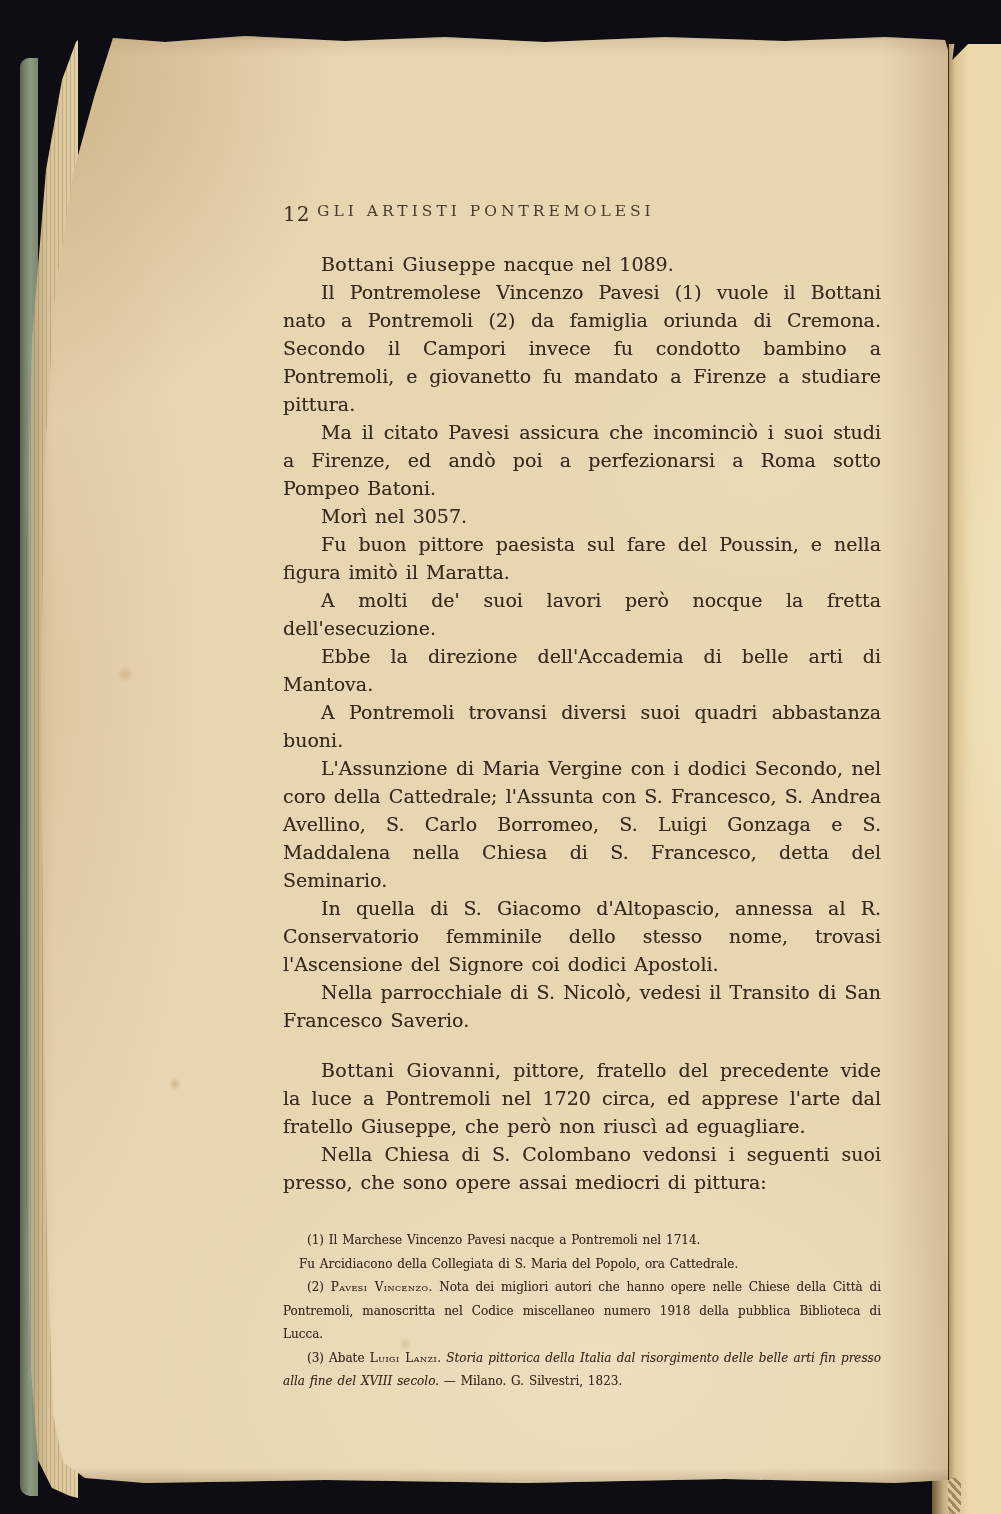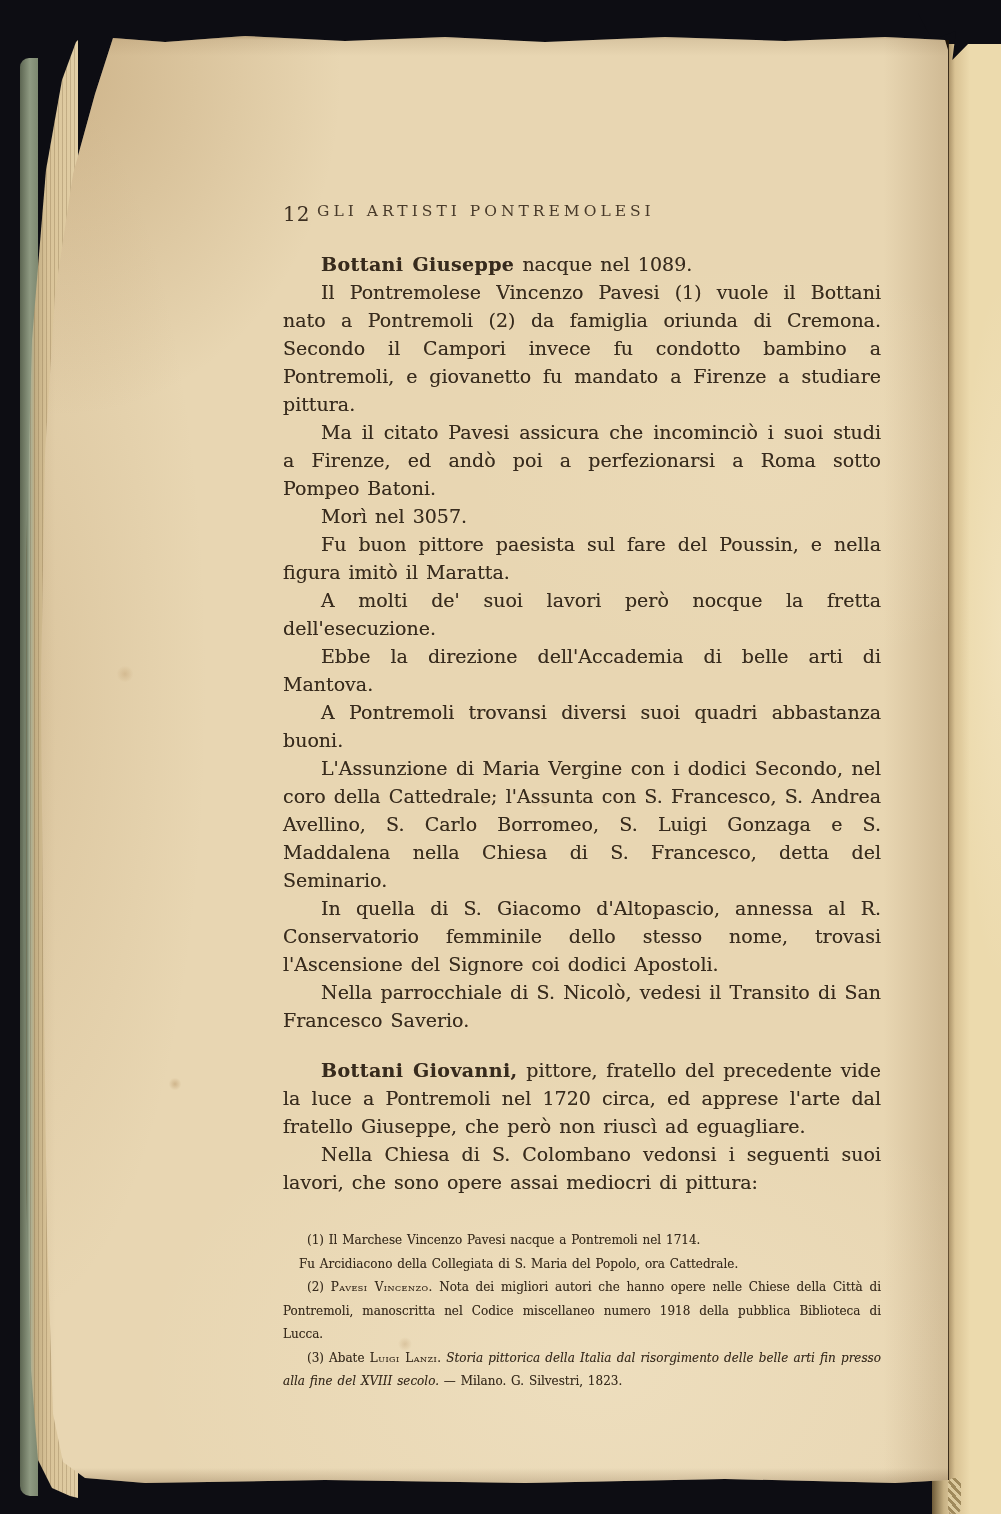--- a/index.html
+++ b/index.html
@@ -101,21 +101,21 @@
     display: block; padding-left: 34px;
     font-size: 15.5px; letter-spacing: 4px; color: #483a2a;
   }
   .bodytext p {
     margin: 0; text-align: justify;
     font-size: 19px; line-height: 28px;
     text-indent: 38px; word-spacing: 2px;
     text-shadow: 0 0 0.5px rgba(55,40,25,0.45);
   }
   .bodytext p.sect { margin-top: 22px; }
-  .lead { font-weight: bold; letter-spacing: 0.4px; }
+  .lead { font-weight: normal; letter-spacing: 0.4px; }
 
   .footnotes { margin-top: 33px; }
   .footnotes p {
     margin: 0; text-align: justify;
     font-size: 12px; line-height: 23.5px;
     text-indent: 24px; word-spacing: 1px;
     text-shadow: 0 0 0.4px rgba(55,40,25,0.4);
   }
   .footnotes p.cont { text-indent: 16px; }
   .sc { font-variant: small-caps; letter-spacing: 0.5px; }
@@ -149,21 +149,21 @@
         <p><span>Ma il citato Pavesi assicura che incominciò i suoi studi a Firenze, ed andò poi a perfezionarsi a Roma sotto Pompeo Batoni.</span></p>
         <p><span>Morì nel 3057.</span></p>
         <p><span>Fu buon pittore paesista sul fare del Poussin, e nella figura imitò il Maratta.</span></p>
         <p><span>A molti de' suoi lavori però nocque la fretta dell'esecuzione.</span></p>
         <p><span>Ebbe la direzione dell'Accademia di belle arti di Mantova.</span></p>
         <p><span>A Pontremoli trovansi diversi suoi quadri abbastanza buoni.</span></p>
         <p><span>L'Assunzione di Maria Vergine con i dodici Secondo, nel coro della Cattedrale; l'Assunta con S. Francesco, S. Andrea Avellino, S. Carlo Borromeo, S. Luigi Gonzaga e S. Maddalena nella Chiesa di S. Francesco, detta del Seminario.</span></p>
         <p><span>In quella di S. Giacomo d'Altopascio, annessa al R. Conservatorio femminile dello stesso nome, trovasi l'Ascensione del Signore coi dodici Apostoli.</span></p>
         <p><span>Nella parrocchiale di S. Nicolò, vedesi il Transito di San Francesco Saverio.</span></p>
         <p class="sect"><span class="lead">Bottani Giovanni,</span><span> pittore, fratello del precedente vide la luce a Pontremoli nel 1720 circa, ed apprese l'arte dal fratello Giuseppe, che però non riuscì ad eguagliare.</span></p>
-        <p><span>Nella Chiesa di S. Colombano vedonsi i seguenti suoi lavori, che sono opere assai mediocri di pittura:</span></p>
+        <p><span>Nella Chiesa di S. Colombano vedonsi i seguenti suoi presso, che sono opere assai mediocri di pittura:</span></p>
       </div>
 
       <div class="footnotes">
         <p><span>(1) Il Marchese Vincenzo Pavesi nacque a Pontremoli nel 1714.</span></p>
         <p class="cont"><span>Fu Arcidiacono della Collegiata di S. Maria del Popolo, ora Cattedrale.</span></p>
         <p><span>(2) </span><span class="sc">Pavesi Vincenzo</span><span>. Nota dei migliori autori che hanno opere nelle Chiese della Città di Pontremoli, manoscritta nel Codice miscellaneo numero 1918 della pubblica Biblioteca di Lucca.</span></p>
         <p><span>(3) Abate </span><span class="sc">Luigi Lanzi</span><span>. </span><span class="it">Storia pittorica della Italia dal risorgimento delle belle arti fin presso alla fine del XVIII secolo.</span><span> — Milano. G. Silvestri, 1823.</span></p>
       </div>
 
     </div>

